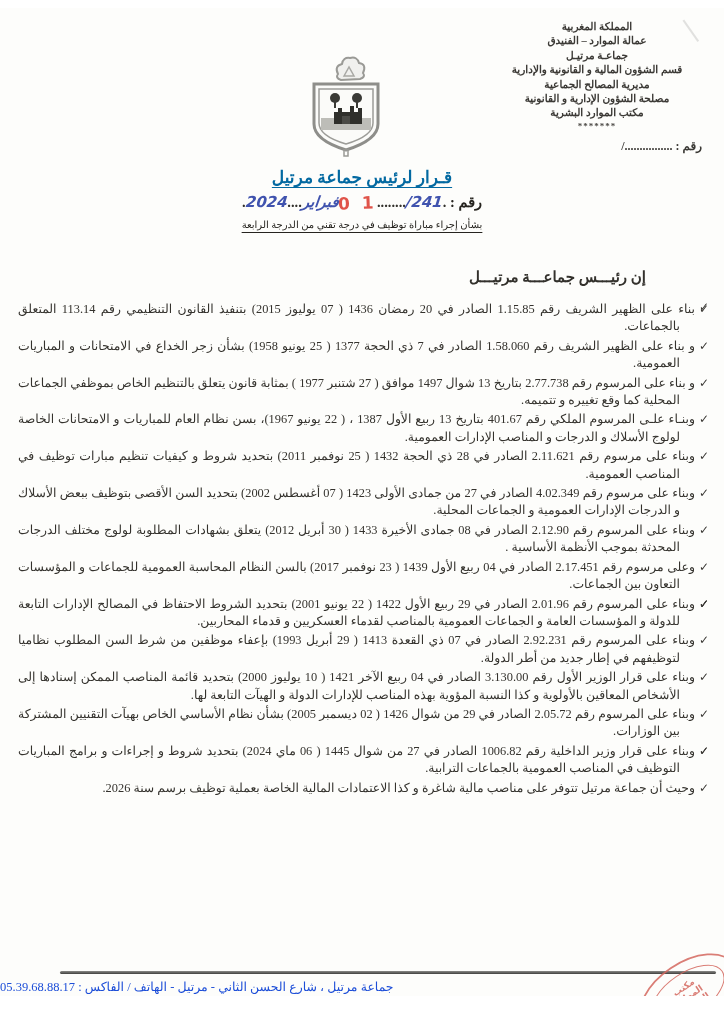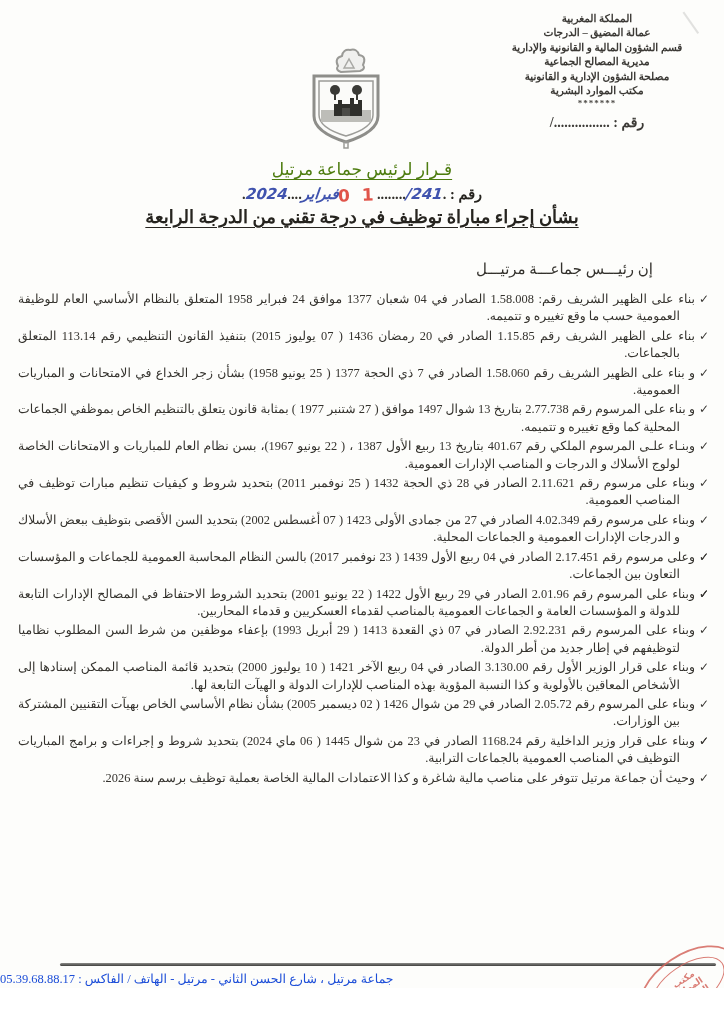--- a/index.html
+++ b/index.html
@@ -1,50 +1,50 @@
 <!DOCTYPE html>
 <html lang="ar" dir="rtl" style="--blue: #4053ae; --red: #e0544a;"><head>
 <meta charset="utf-8">
 <style>
   html,body{margin:0;padding:0;}
   body{
     width:724px;height:1024px;background:#ffffff;
     font-family:"Liberation Serif","DejaVu Serif",serif;
     color:#2e2c28;overflow:hidden;
   }
-  .page{position:relative;width:724px;height:988px;background:#fdfdfb;direction:rtl;overflow:hidden;}
+  .page{position:relative;width:724px;height:988px;background:#fdfdfb;direction:rtl;overflow:hidden;margin-top:8px;}
 
   
   .corner-mark{position:absolute;top:4px;right:14px;width:20px;height:26px;
     border-left:2px solid #cfcfcd;transform:rotate(-35deg);opacity:.6;}
 
   
   .letterhead{position:absolute;top:12px;right:22px;width:210px;text-align:center;
     font-size:10.5px;line-height:14.4px;color:#3c3a36;font-weight:bold;}
   .letterhead .stars{font-size:9px;letter-spacing:1px;line-height:11px;color:#4a4844;}
-  .letterhead .ref-top{margin-top:7px;font-size:14px;color:#3c3a36;}
+  .letterhead .ref-top{margin-top:7px;font-size:12px;color:#3c3a36;text-align:right;}
 
   
   .emblem{position:absolute;top:44px;left:300px;width:92px;height:112px;}
 
   
   .title-block{position:absolute;top:158px;left:0;right:0;text-align:center;}
-  .title-line1{font-size:17px;font-weight:normal;color:#4d7c0f;text-decoration:underline;
+  .title-line1{font-size:17px;font-weight:bold;color:#0369a1;text-decoration:underline;
     text-underline-offset:4px;line-height:23px;}
   .title-ref{font-size:14.5px;font-weight:bold;color:#26241f;line-height:24px;}
   .title-ref .dots{letter-spacing:1.5px;font-weight:bold;color:#33312c;}
   .hand{font-family:"DejaVu Sans",sans-serif;font-style:italic;color:var(--blue,#4053ae);
     font-size:15px;font-weight:bold;transform:skewX(-6deg);display:inline-block;}
   .day-stamp{font-family:"DejaVu Sans",sans-serif;color:var(--red,#e0544a);font-weight:bold;
     font-size:17px;letter-spacing:3px;position:relative;top:2px;display:inline-block;transform:rotate(-2deg);}
-  .title-line2{font-size:18px;font-weight:bold;color:#26241f;text-decoration:underline;
+  .title-line2{font-size:10px;font-weight:normal;color:#26241f;text-decoration:underline;
     text-underline-offset:4px;line-height:22px;}
 
   
-  .salutation{position:absolute;top:260px;right:71px;font-size:15px;font-weight:normal;color:#33312c;}
+  .salutation{position:absolute;top:260px;right:78px;font-size:15px;font-weight:bold;color:#33312c;}
 
   
   .items{position:absolute;top:291px;right:12px;left:18px;margin:0;padding:0;list-style:none;
     font-size:12.4px;line-height:17.4px;text-align:justify;color:#34322d;}
   .items li{position:relative;padding-right:32px;text-indent:-15px;margin-bottom:2px;}
   .items .check{position:absolute;right:3px;top:0;text-indent:0;
     font-family:"DejaVu Sans",sans-serif;font-size:12px;color:#3a3834;}
 
   
   .footer-rule{position:absolute;top:963px;right:8px;left:60px;height:3px;
@@ -59,21 +59,22 @@
 <body>
 
 <div class="page">
 
   <div class="corner-mark"></div>
 
   <div class="letterhead">
     <div>
 
     <div>المملكة المغربية</div>
-        <div>عمالة المضيق – الدرجات</div>
+        <div>عمالة الموارد – الفنيدق</div>
+        <div>جماعـة مرتيـل</div>
         <div>قسم الشؤون المالية و القانونية والإدارية</div>
         <div>مديرية المصالح الجماعية</div>
         <div>مصلحة الشؤون الإدارية و القانونية</div>
         <div>مكتب الموارد البشرية</div>
       </div>
     <div class="stars">*******</div>
     <div class="ref-top">رقم : ................/</div>
   </div>
 
   <div class="emblem">
@@ -107,53 +108,53 @@
       <span>رقم :</span>
       <span class="dots">.</span><span class="hand" dir="rtl">241/</span><span class="dots">........</span><span class="day-stamp">1 0</span><span class="hand">فبراير</span><span class="dots">....</span><span class="hand" dir="ltr">2024</span><span class="dots">.</span>
     </div>
     <div class="title-line2">بشأن إجراء مباراة توظيف في درجة تقني من الدرجة الرابعة</div>
   </div>
 
   <div class="salutation">إن رئيـــس جماعـــة مرتيـــل</div>
 
   <ul class="items">
 
-      <li><span class="check">✓</span><span>بناء على الظهير الشريف رقم: 1.58.008 الصادر في 04 شعبان 1377 موافق 24 فبراير 1958 المتعلق بالنظام الأساسي العام للوظيفة العمومية حسب ما وقع تغييره و تتميمه.</span></li>
+      <li><span class="check">✓</span></li>
 
       <li><span class="check">✓</span><span>بناء على الظهير الشريف رقم 1.15.85 الصادر في 20 رمضان 1436 ( 07 يوليوز 2015) بتنفيذ القانون التنظيمي رقم 113.14 المتعلق بالجماعات.</span></li>
 
       <li><span class="check">✓</span><span>و بناء على الظهير الشريف رقم 1.58.060 الصادر في 7 ذي الحجة 1377 ( 25 يونيو 1958) بشأن زجر الخداع في الامتحانات و المباريات العمومية.</span></li>
 
       <li><span class="check">✓</span><span>و بناء على المرسوم رقم 2.77.738 بتاريخ 13 شوال 1497 موافق ( 27 شتنبر 1977 ) بمثابة قانون يتعلق بالتنظيم الخاص بموظفي الجماعات المحلية كما وقع تغييره و تتميمه.</span></li>
 
       <li><span class="check">✓</span><span>وبنـاء علـى المرسوم الملكي رقم 401.67 بتاريخ 13 ربيع الأول 1387 ، ( 22 يونيو 1967)، بسن نظام العام للمباريات و الامتحانات الخاصة لولوج الأسلاك و الدرجات و المناصب الإدارات العمومية.</span></li>
 
       <li><span class="check">✓</span><span>وبناء على مرسوم رقم 2.11.621 الصادر في 28 ذي الحجة 1432 ( 25 نوفمبر 2011) بتحديد شروط و كيفيات تنظيم مبارات توظيف في المناصب العمومية.</span></li>
 
       <li><span class="check">✓</span><span>وبناء على مرسوم رقم 4.02.349 الصادر في 27 من جمادى الأولى 1423 ( 07 أغسطس 2002) بتحديد السن الأقصى بتوظيف ببعض الأسلاك و الدرجات الإدارات العمومية و الجماعات المحلية.</span></li>
 
-      <li><span class="check">✓</span></li>
+      <li><span class="check">✓</span><span>وبناء على المرسوم رقم 2.12.90 الصادر في 08 جمادى الأخيرة 1433 ( 30 أبريل 2012) يتعلق بشهادات المطلوبة لولوج مختلف الدرجات المحدثة بموجب الأنظمة الأساسية .</span></li>
 
       <li><span class="check">✓</span><span>وعلى مرسوم رقم 2.17.451 الصادر في 04 ربيع الأول 1439 ( 23 نوفمبر 2017) بالسن النظام المحاسبة العمومية للجماعات و المؤسسات التعاون بين الجماعات.</span></li>
 
       <li><span class="check">✓</span></li>
 
       <li><span class="check">✓</span></li>
 
       <li><span class="check">✓</span><span>وبناء على المرسوم رقم 2.01.96 الصادر في 29 ربيع الأول 1422 ( 22 يونيو 2001) بتحديد الشروط الاحتفاظ في المصالح الإدارات التابعة للدولة و المؤسسات العامة و الجماعات العمومية بالمناصب لقدماء العسكريين و قدماء المحاربين.</span></li>
 
       <li><span class="check">✓</span><span>وبناء على المرسوم رقم 2.92.231 الصادر في 07 ذي القعدة 1413 ( 29 أبريل 1993) بإعفاء موظفين من شرط السن المطلوب نظاميا لتوظيفهم في إطار جديد من أطر الدولة.</span></li>
 
       <li><span class="check">✓</span><span>وبناء على قرار الوزير الأول رقم 3.130.00 الصادر في 04 ربيع الآخر 1421 ( 10 يوليوز 2000) بتحديد قائمة المناصب الممكن إسنادها إلى الأشخاص المعاقين بالأولوية و كذا النسبة المؤوية بهذه المناصب للإدارات الدولة و الهيآت التابعة لها.</span></li>
 
       <li><span class="check">✓</span><span>وبناء على المرسوم رقم 2.05.72 الصادر في 29 من شوال 1426 ( 02 ديسمبر 2005) بشأن نظام الأساسي الخاص بهيآت التقنيين المشتركة بين الوزارات.</span></li>
 
       <li><span class="check">✓</span></li>
 
-      <li><span class="check">✓</span><span>وبناء على قرار وزير الداخلية رقم 1168.24 الصادر في 23 من شوال 1445 ( 06 ماي 2024) بتحديد شروط و إجراءات و برامج المباريات التوظيف في المناصب العمومية بالجماعات الترابية.</span></li>
+      <li><span class="check">✓</span><span>وبناء على قرار وزير الداخلية رقم 1006.82 الصادر في 27 من شوال 1445 ( 06 ماي 2024) بتحديد شروط و إجراءات و برامج المباريات التوظيف في المناصب العمومية بالجماعات الترابية.</span></li>
 
       <li><span class="check">✓</span><span>وحيث أن جماعة مرتيل تتوفر على مناصب مالية شاغرة و كذا الاعتمادات المالية الخاصة بعملية توظيف برسم سنة 2026.</span></li>
     </ul>
 
   <div class="footer-rule"></div>
   <div class="footer-address">جماعة مرتيل ، شارع الحسن الثاني - مرتيل - الهاتف / الفاكس : 05.39.68.88.17</div>
 
   <div class="stamp">
     <svg width="124" height="96" viewBox="0 0 124 96" xmlns="http://www.w3.org/2000/svg">
       <g transform="rotate(-34 62 48)" fill="none" stroke="#d4685f">

